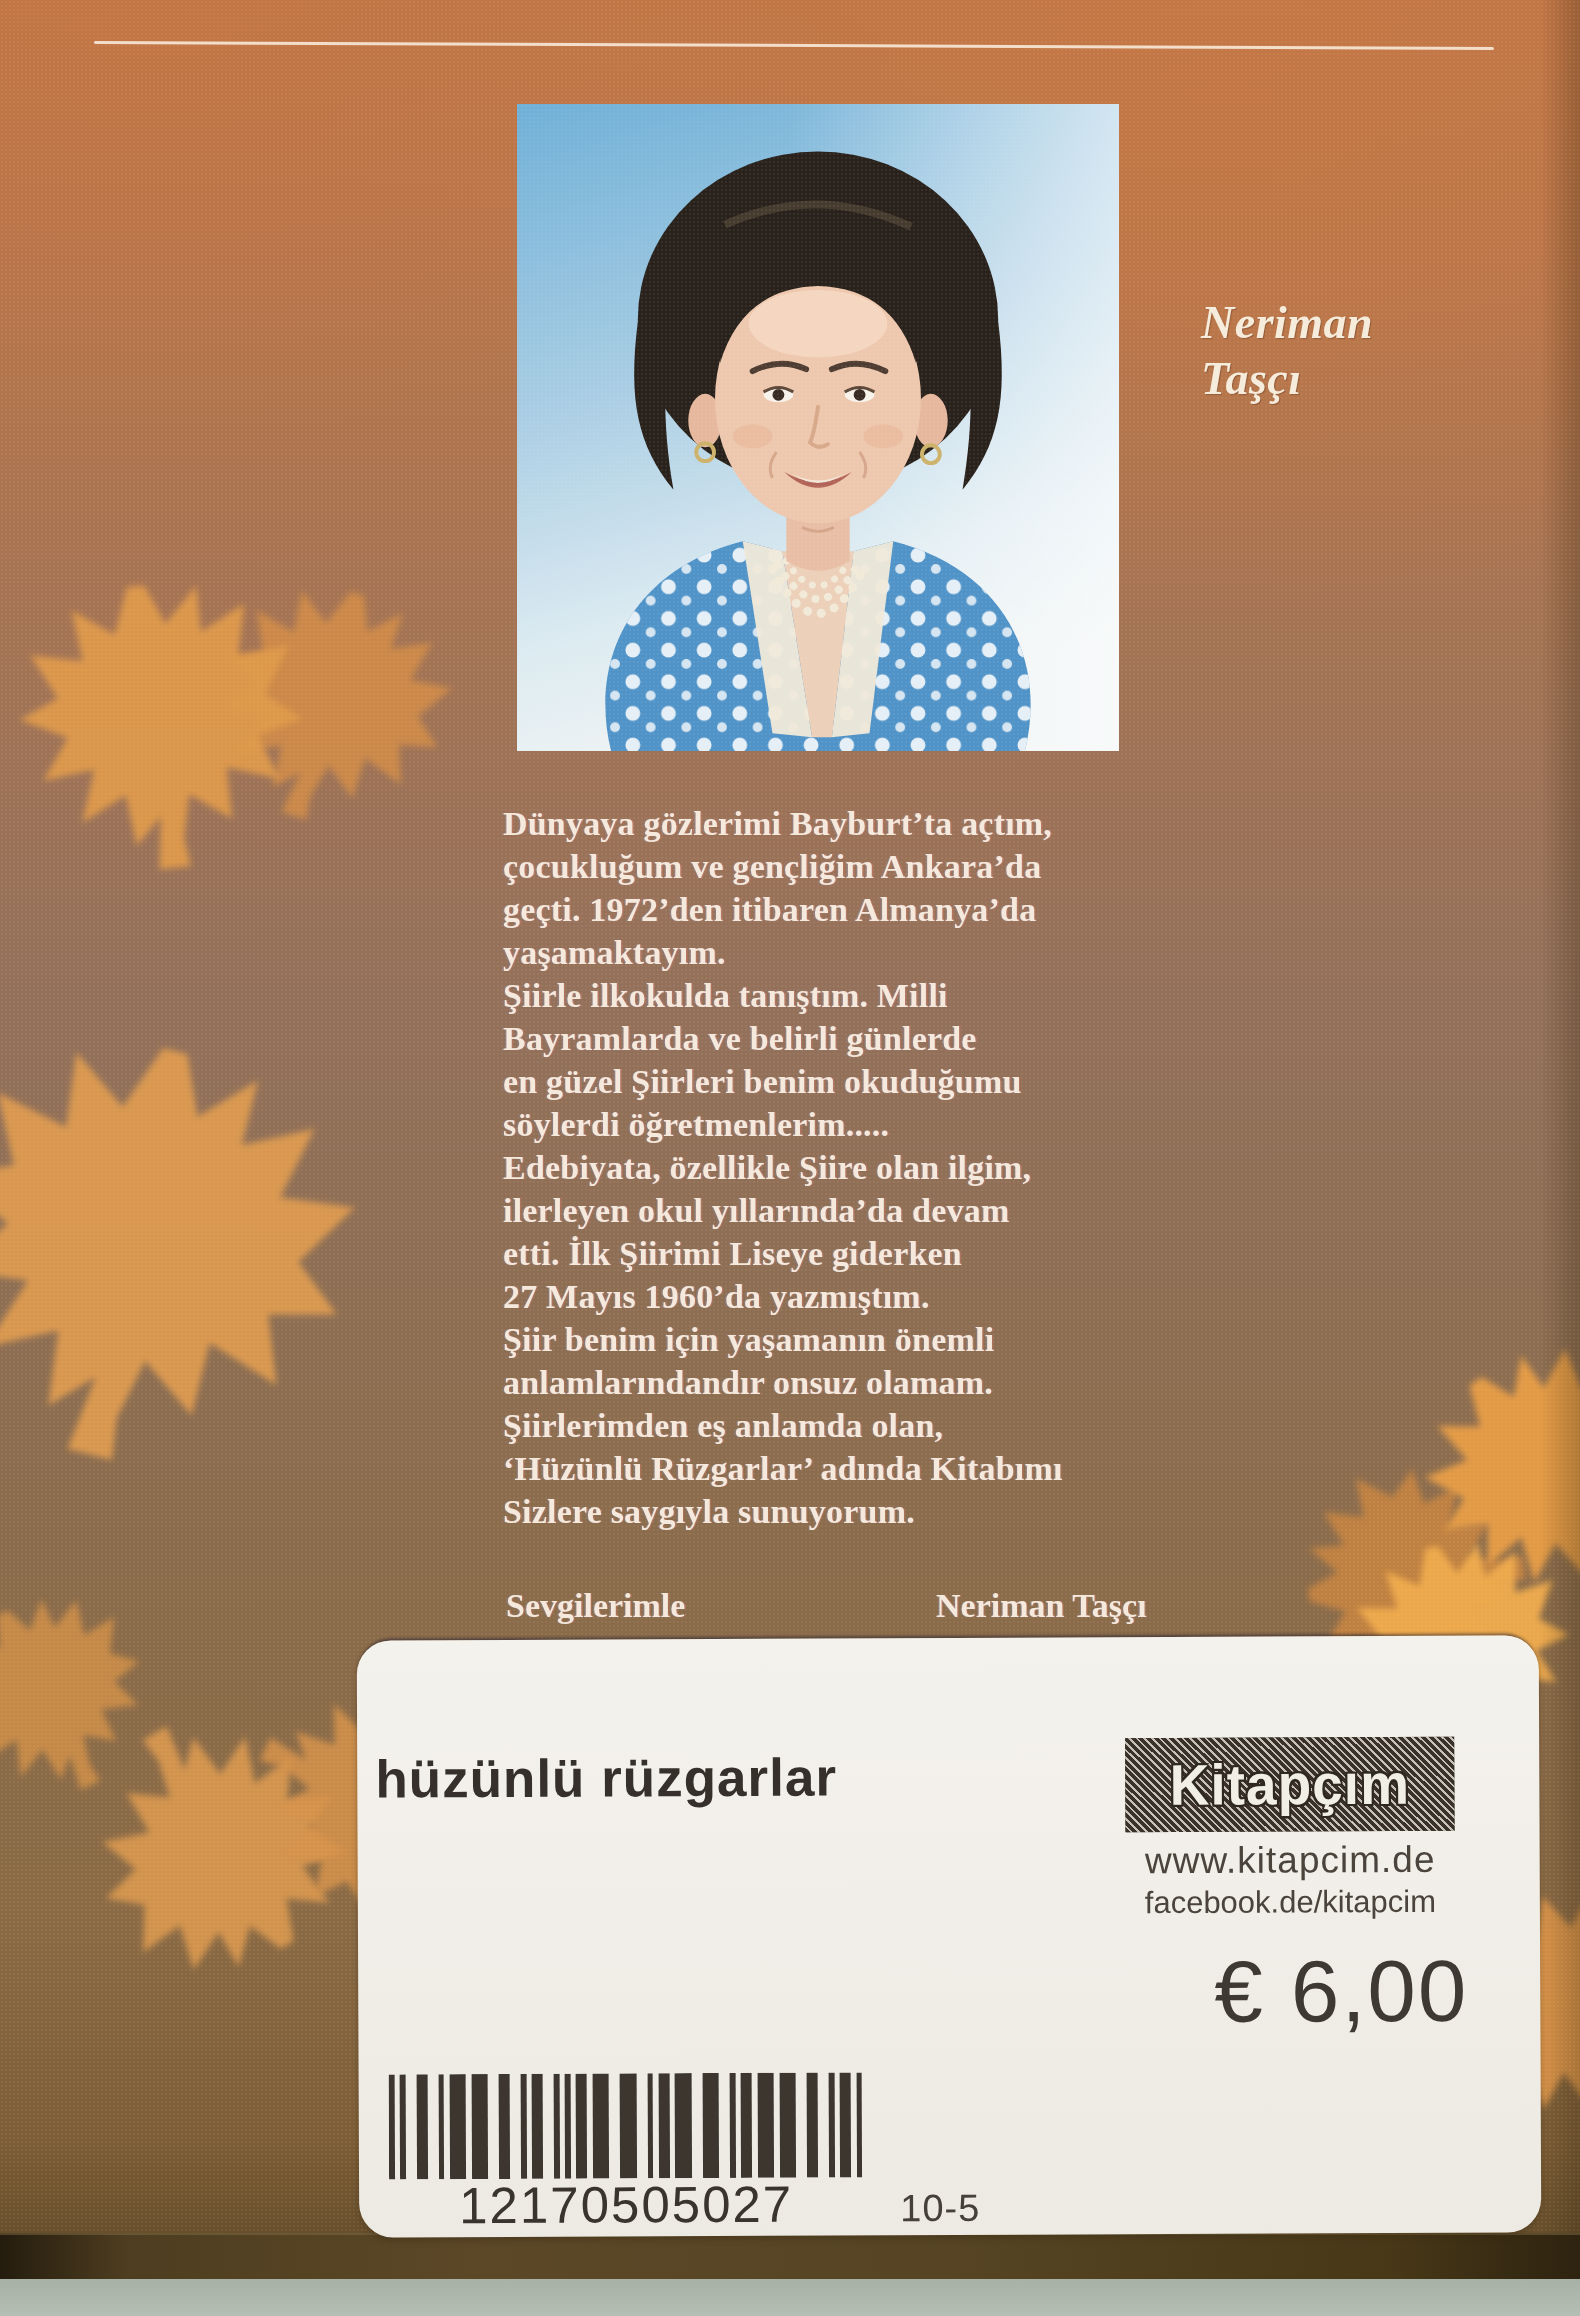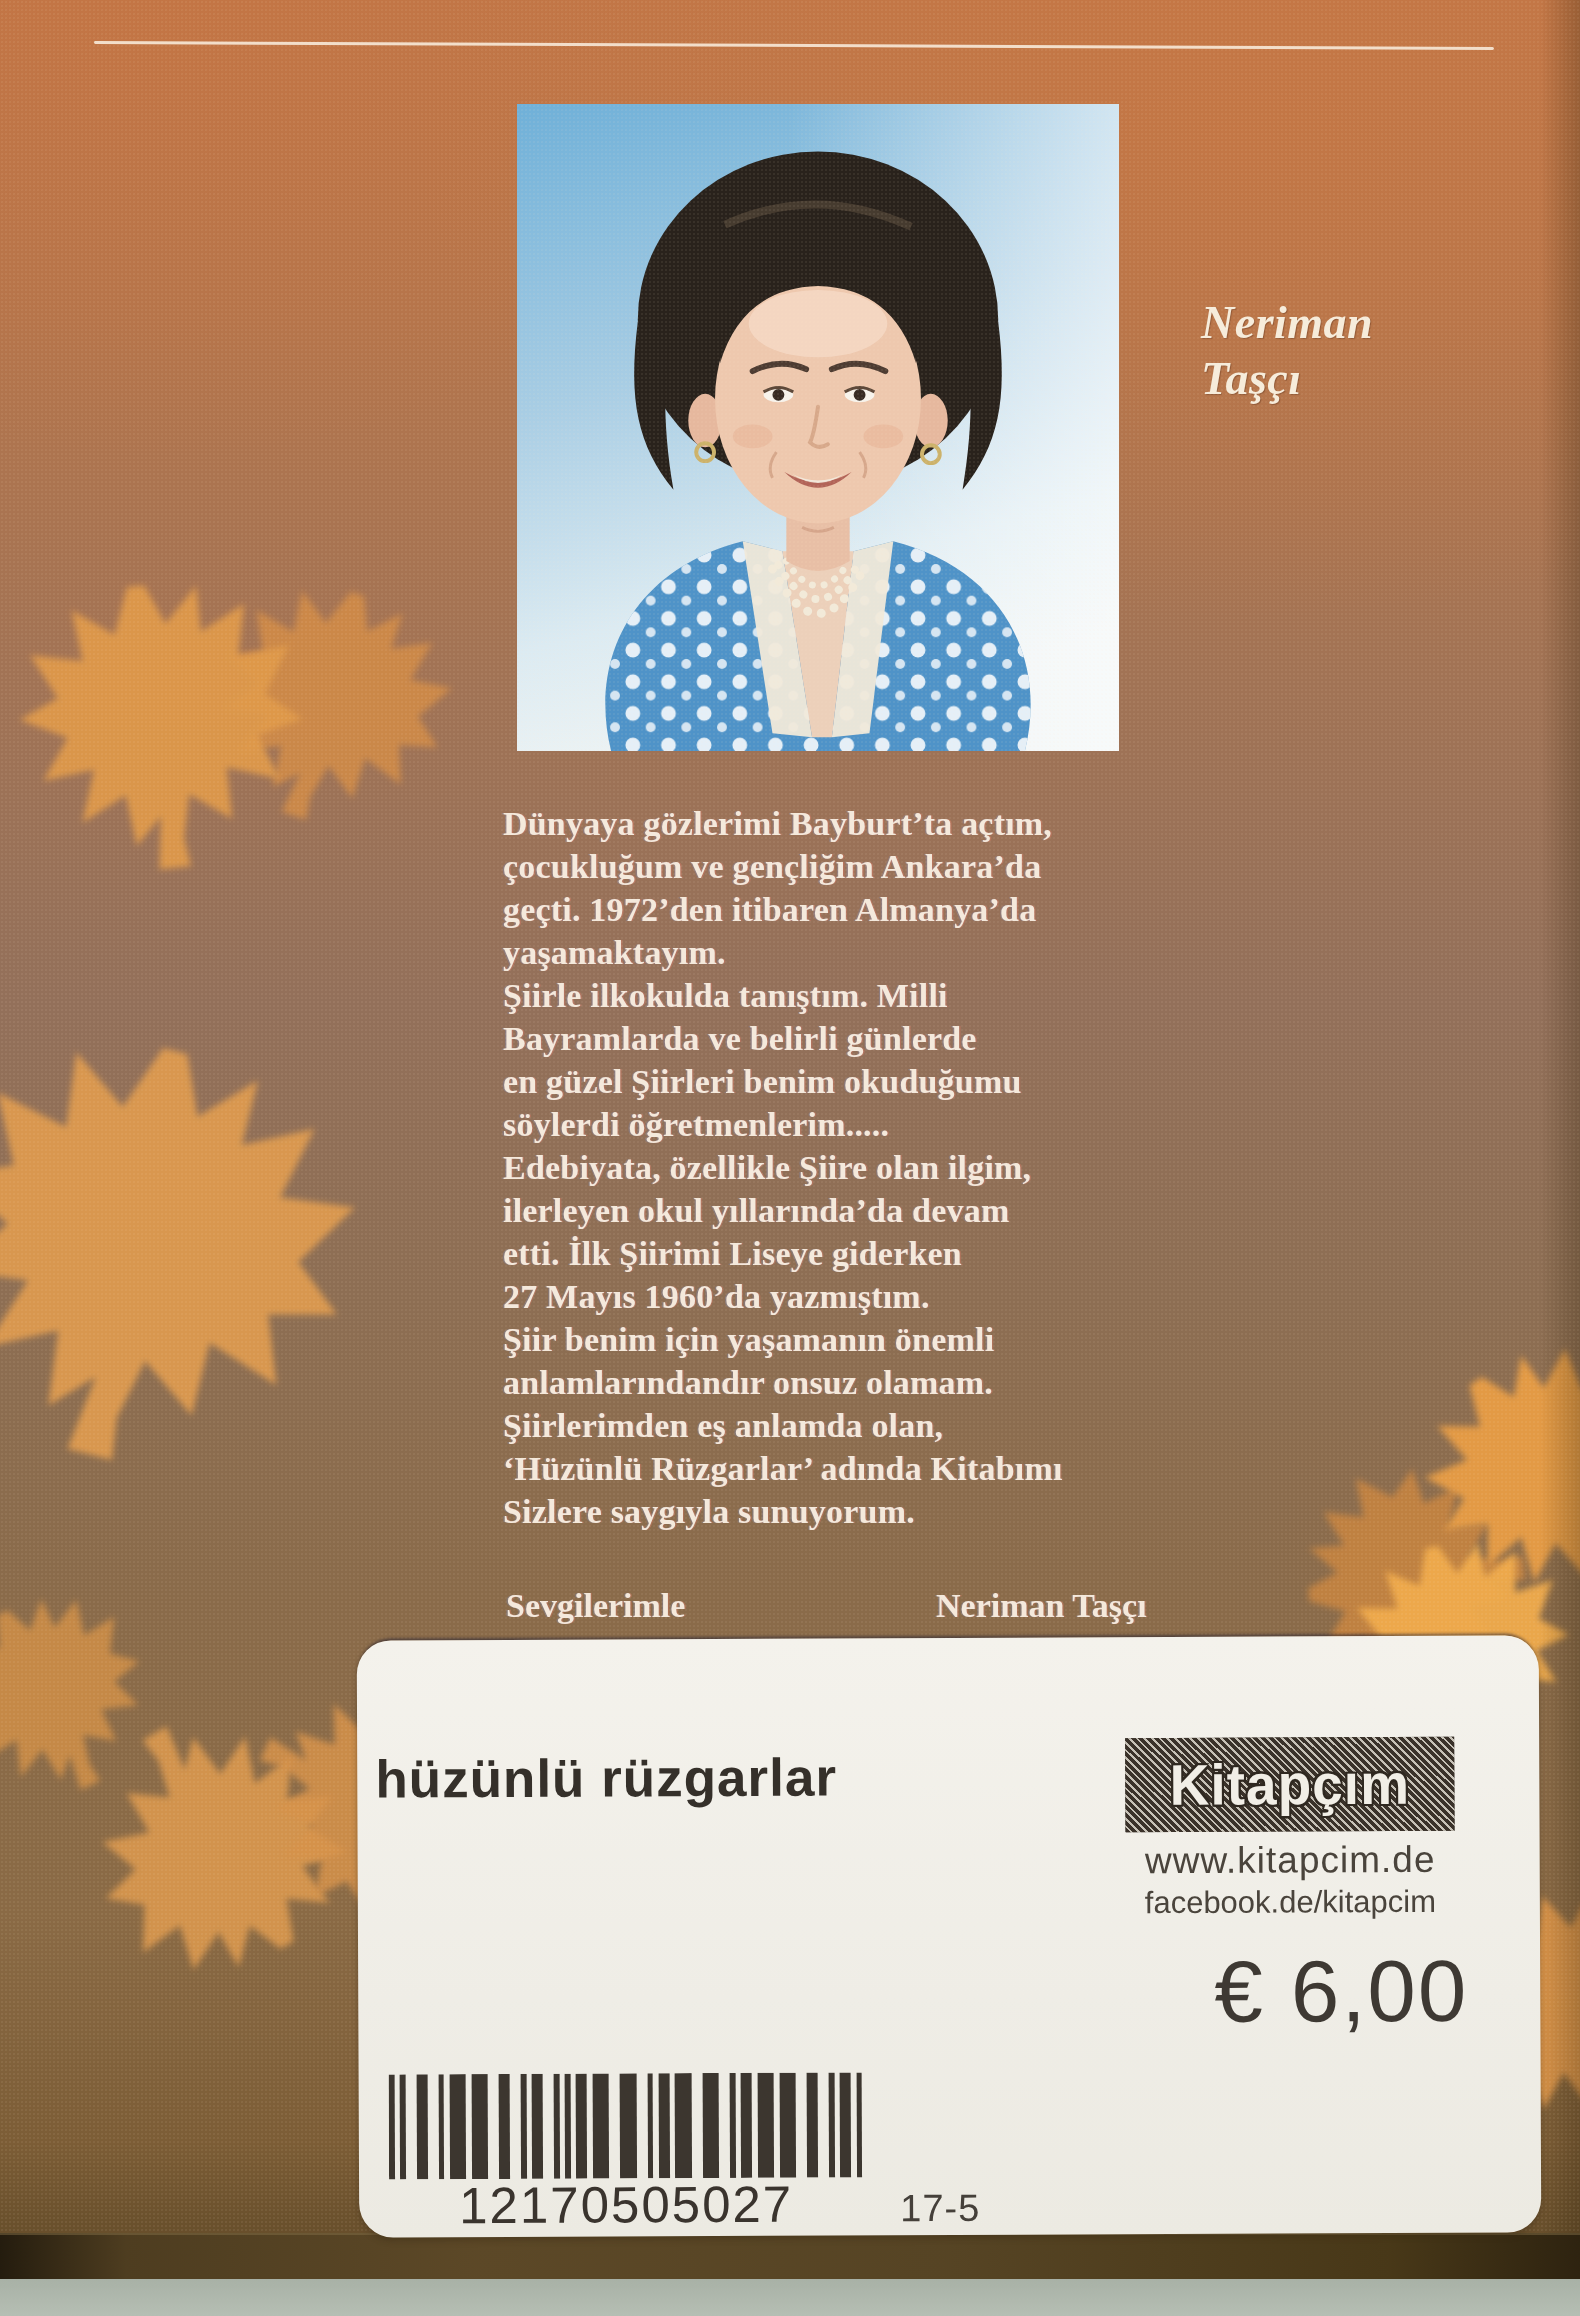--- a/index.html
+++ b/index.html
@@ -230,17 +230,17 @@
     <div class="brand-box">
       <span class="brand-text">Kitapçım</span>
     </div>
     <div class="label-col">
       <div class="site">www.kitapcim.de</div>
       <div class="fb">facebook.de/kitapcim</div>
     </div>
     <div class="price">€ 6,00</div>
     <div class="barcode" id="barcode"><span class="b" style="width:5.5px"></span><span style="width:5.5px"></span><span class="b" style="width:5.5px"></span><span style="width:11px"></span><span class="b" style="width:11px"></span><span style="width:11px"></span><span class="b" style="width:5.5px"></span><span style="width:5.5px"></span><span class="b" style="width:16.5px"></span><span style="width:5.5px"></span><span class="b" style="width:16.5px"></span><span style="width:11px"></span><span class="b" style="width:11px"></span><span style="width:11px"></span><span class="b" style="width:5.5px"></span><span style="width:5.5px"></span><span class="b" style="width:11px"></span><span style="width:11px"></span><span class="b" style="width:5.5px"></span><span style="width:5.5px"></span><span class="b" style="width:5.5px"></span><span style="width:5.5px"></span><span class="b" style="width:11px"></span><span style="width:5.5px"></span><span class="b" style="width:16.5px"></span><span style="width:11px"></span><span class="b" style="width:16.5px"></span><span style="width:11px"></span><span class="b" style="width:5.5px"></span><span style="width:5.5px"></span><span class="b" style="width:11px"></span><span style="width:5.5px"></span><span class="b" style="width:16.5px"></span><span style="width:11px"></span><span class="b" style="width:16.5px"></span><span style="width:11px"></span><span class="b" style="width:5.5px"></span><span style="width:5.5px"></span><span class="b" style="width:11px"></span><span style="width:5.5px"></span><span class="b" style="width:16.5px"></span><span style="width:5.5px"></span><span class="b" style="width:16.5px"></span><span style="width:11px"></span><span class="b" style="width:11px"></span><span style="width:11px"></span><span class="b" style="width:5.5px"></span><span style="width:5.5px"></span><span class="b" style="width:11px"></span><span style="width:5.5px"></span><span class="b" style="width:5.5px"></span></div>
     <div class="barcode-num">12170505027</div>
-    <div class="batch">17-5</div>
+    <div class="batch">10-5</div>
   </div>
 
 </div>
 
 
 </body></html>

